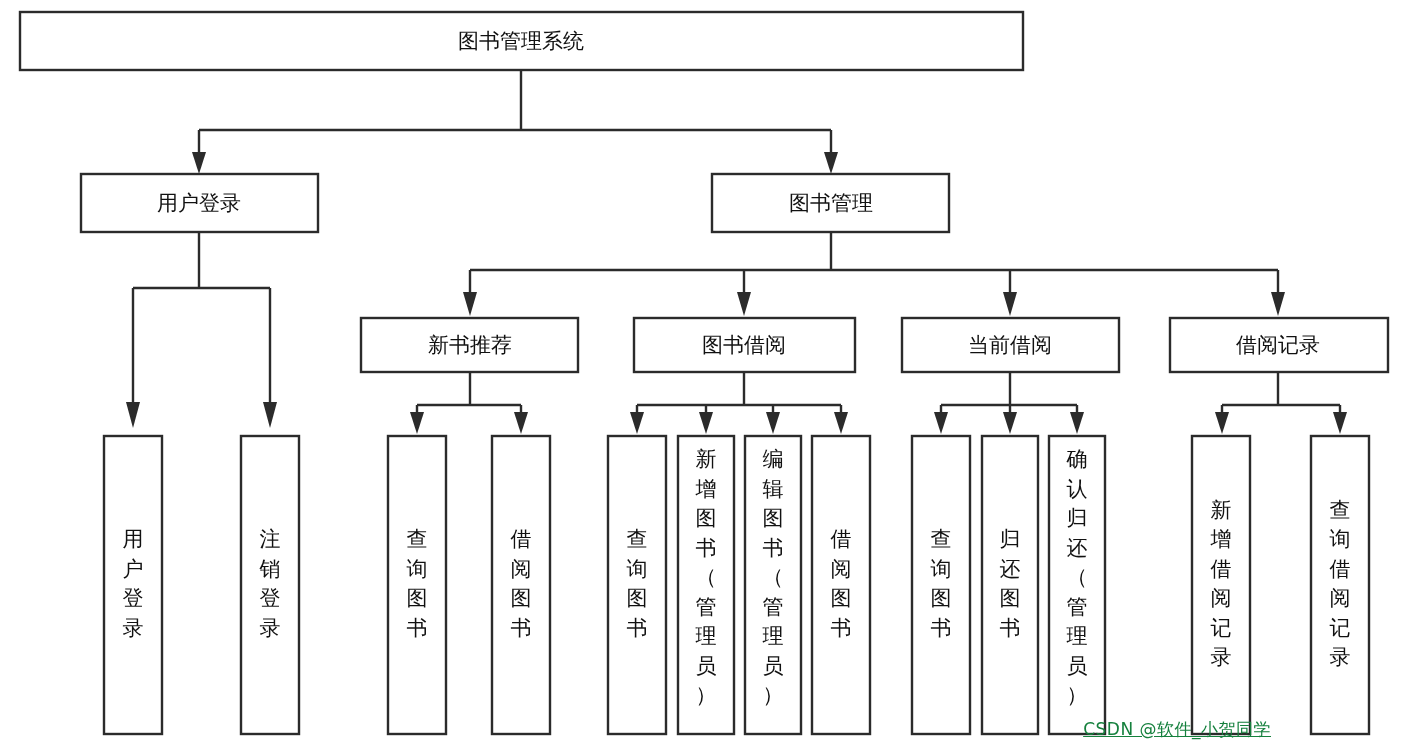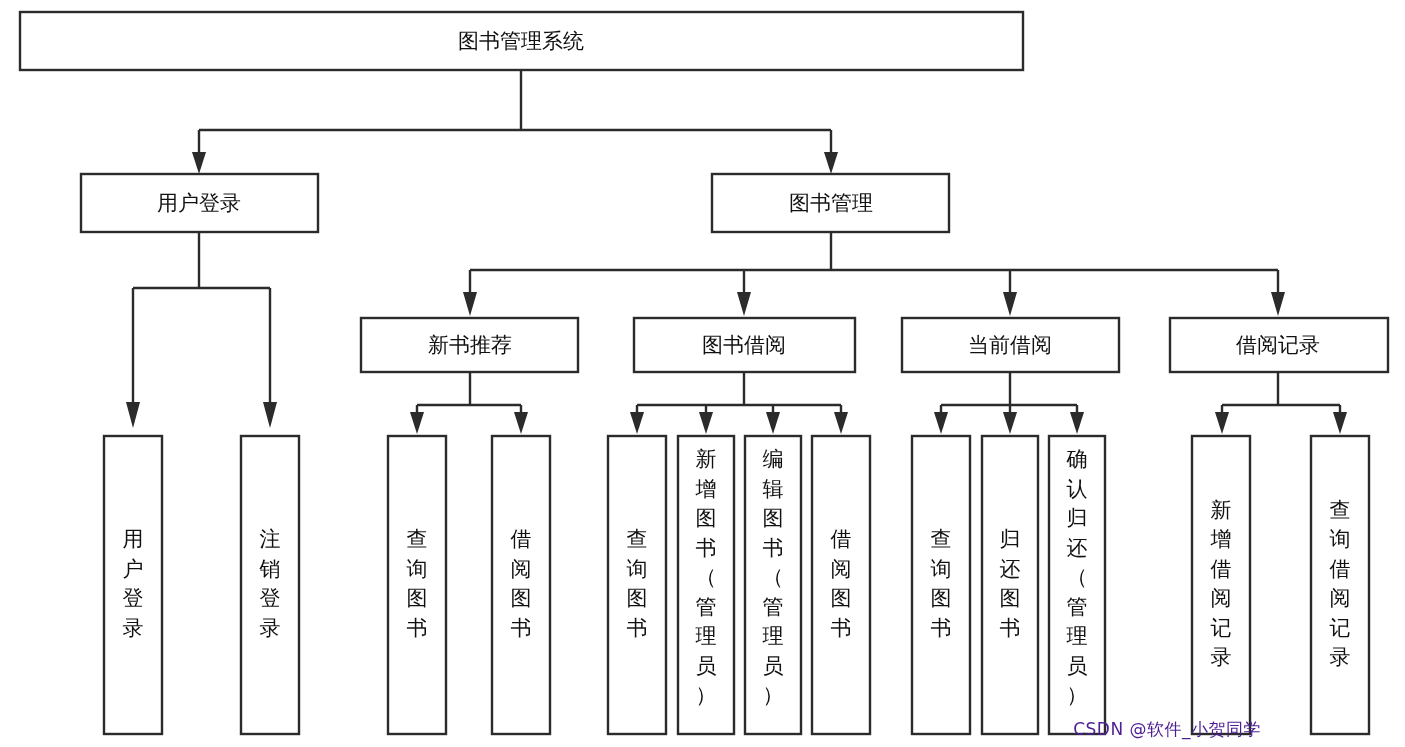--- a/index.html
+++ b/index.html
@@ -51,28 +51,29 @@
     stroke-width: 2.4;
     fill: none;
     stroke-linecap: butt;
   }
   .arrow-head {
     fill: #2b2b2b;
     stroke: none;
   }
   .watermark {
     position: absolute;
-    right: 10px;
+    right: 0;
     bottom: 6px;
     font-family: "DejaVu Sans", "Liberation Sans", sans-serif;
     font-size: 17px;
-    color: #4c1d95;
+    color: #15803d;
     white-space: nowrap;
     letter-spacing: 0.5px;
     user-select: none;
+    text-decoration: underline;
   }
 </style>
 </head>
 <body>
 
 <div id="diagram-root">
 
   <svg id="flowchart" viewBox="0 0 1405 747">
 
     <g>

